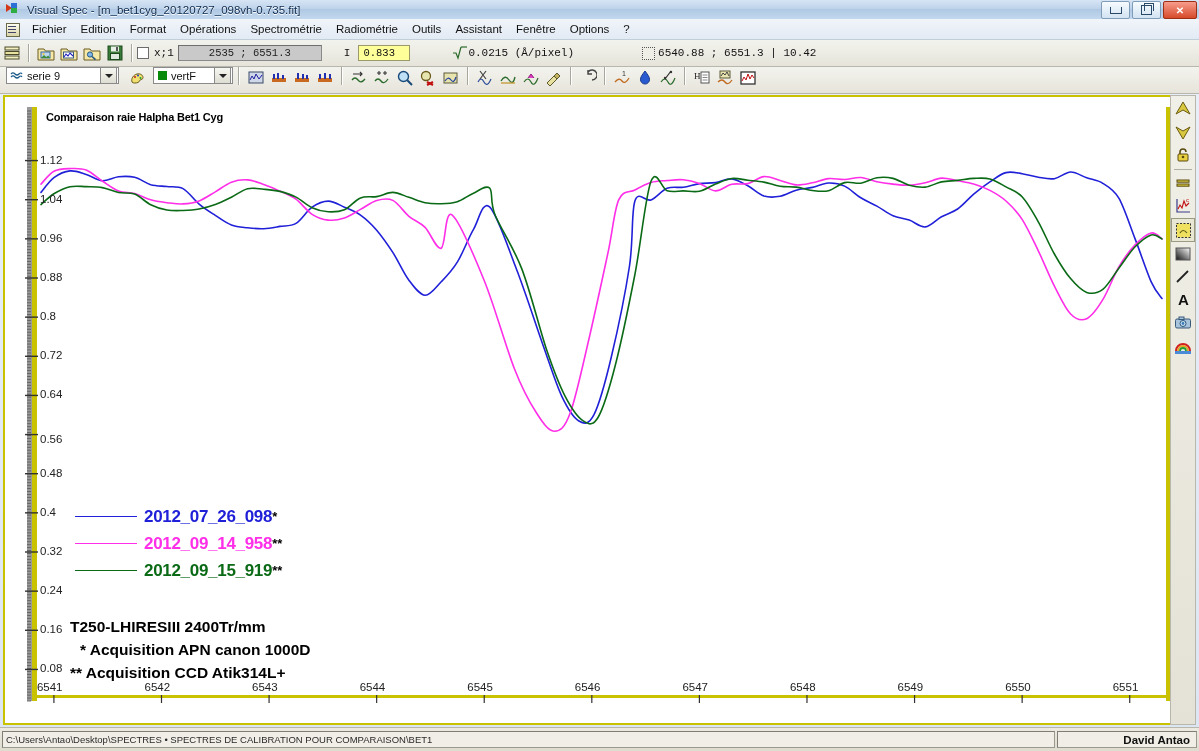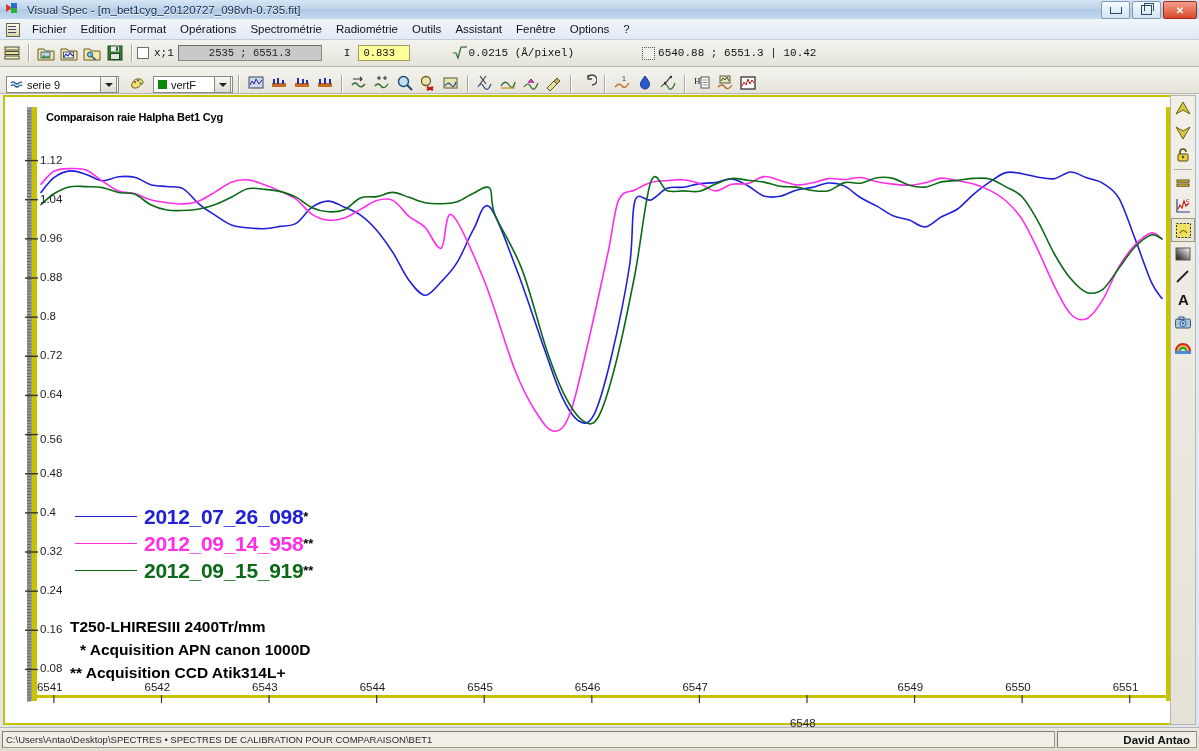--- a/index.html
+++ b/index.html
@@ -60,42 +60,42 @@
      display:flex;align-items:center;justify-content:center;
      font-family:"Liberation Mono",monospace;font-size:10.5px;color:#222;padding:0 6px;}
   .ybox{height:14px;background:#ffff9a;border:1px solid #9a9a6a;
      display:flex;align-items:center;padding:0 4px;
      font-family:"Liberation Mono",monospace;font-size:10.5px;color:#111;}
   .dotbox{width:11px;height:11px;border:1px dotted #555;background:#efefe8;margin-right:3px;}
 
   
   .toolbar2{position:absolute;left:0;top:67px;width:1199px;height:26px;
      background:linear-gradient(#f3f3ee,#e6e4da);
-     border-bottom:1px solid #b9b7ab;display:flex;align-items:flex-end;}
+     border-bottom:1px solid #b9b7ab;display:flex;align-items:flex-start;}
   .combo{height:17px;border:1px solid #8a8a8a;background:#fff;
      display:flex;align-items:center;box-sizing:border-box;}
   .combo .txt{font-size:11px;color:#111;padding:0 4px;white-space:nowrap;flex:1;}
   .combo .arrow{width:15px;height:15px;background:linear-gradient(#f7f7f2,#ddddd2);
      border:1px solid #8a8a8a;margin:0 1px 0 0;display:flex;align-items:center;justify-content:center;}
   .caret{width:0;height:0;border-left:4px solid transparent;border-right:4px solid transparent;
      border-top:4px solid #222;}
   .swatch{width:9px;height:9px;background:#0a8a0a;margin:0 4px 0 4px;}
 
   
   .plotframe{position:absolute;left:3px;top:95px;width:1193px;height:630px;
      border:2px solid #c9c200;background:#fff;box-sizing:border-box;}
   .plotinner{position:absolute;left:0;top:0;width:100%;height:100%;}
   svg.plot{position:absolute;left:0;top:0;}
   .plottitle{position:absolute;left:41px;top:14px;font-size:11px;font-weight:bold;color:#000;
      letter-spacing:-0.2px;white-space:nowrap;}
 
   .legend{position:absolute;left:70px;top:406px;}
   .legrow{display:flex;align-items:center;height:27px;}
   .legline{width:62px;height:0;border-top:1.6px solid #000;margin-right:7px;}
-  .legtext{font-size:21px;font-weight:bold;white-space:nowrap;letter-spacing:-0.3px;}
+  .legtext{font-size:17px;font-weight:bold;white-space:nowrap;letter-spacing:-0.3px;}
   .legstar{color:#000;font-size:13px;font-weight:bold;vertical-align:super;}
 
   .annot{position:absolute;left:65px;top:518px;font-size:15.5px;font-weight:bold;
      color:#000;line-height:23px;white-space:nowrap;}
   .annot .ind1{padding-left:10px;}
 
   .ytick{position:absolute;font-size:11.5px;color:#222;
      font-family:"Liberation Sans",sans-serif;white-space:nowrap;}
   .xtick{position:absolute;font-size:11.5px;color:#222;white-space:nowrap;}
 
@@ -840,21 +840,21 @@
           <div class="ytick" style="left: 35px; top: 565.429px;">0.08</div>
         </div>
       <div id="xtick-layer">
           <div class="xtick" style="left: 31.9098px; top: 584px;">6541</div>
           <div class="xtick" style="left: 139.491px; top: 584px; text-align: right;">6542</div>
           <div class="xtick" style="left: 247.073px; top: 584px;">6543</div>
           <div class="xtick" style="left: 354.655px; top: 584px;">6544</div>
           <div class="xtick" style="left: 462.236px; top: 584px;">6545</div>
           <div class="xtick" style="left: 569.818px; top: 584px;">6546</div>
           <div class="xtick" style="left: 677.399px; top: 584px;">6547</div>
-          <div class="xtick" style="left: 784.981px; top: 620px;">6548</div>
+          <div class="xtick" style="left: 784.981px; top: 584px;">6548</div>
           <div class="xtick" style="left: 892.562px; top: 584px;">6549</div>
           <div class="xtick" style="left: 1000.14px; top: 584px;">6550</div>
           <div class="xtick" style="left: 1107.73px; top: 584px;">6551</div>
         </div>
     </div>
   </div>
 
   <div class="rtool">
     <div class="rbtn">
       <svg width="20" height="18" viewBox="0 0 20 18">

